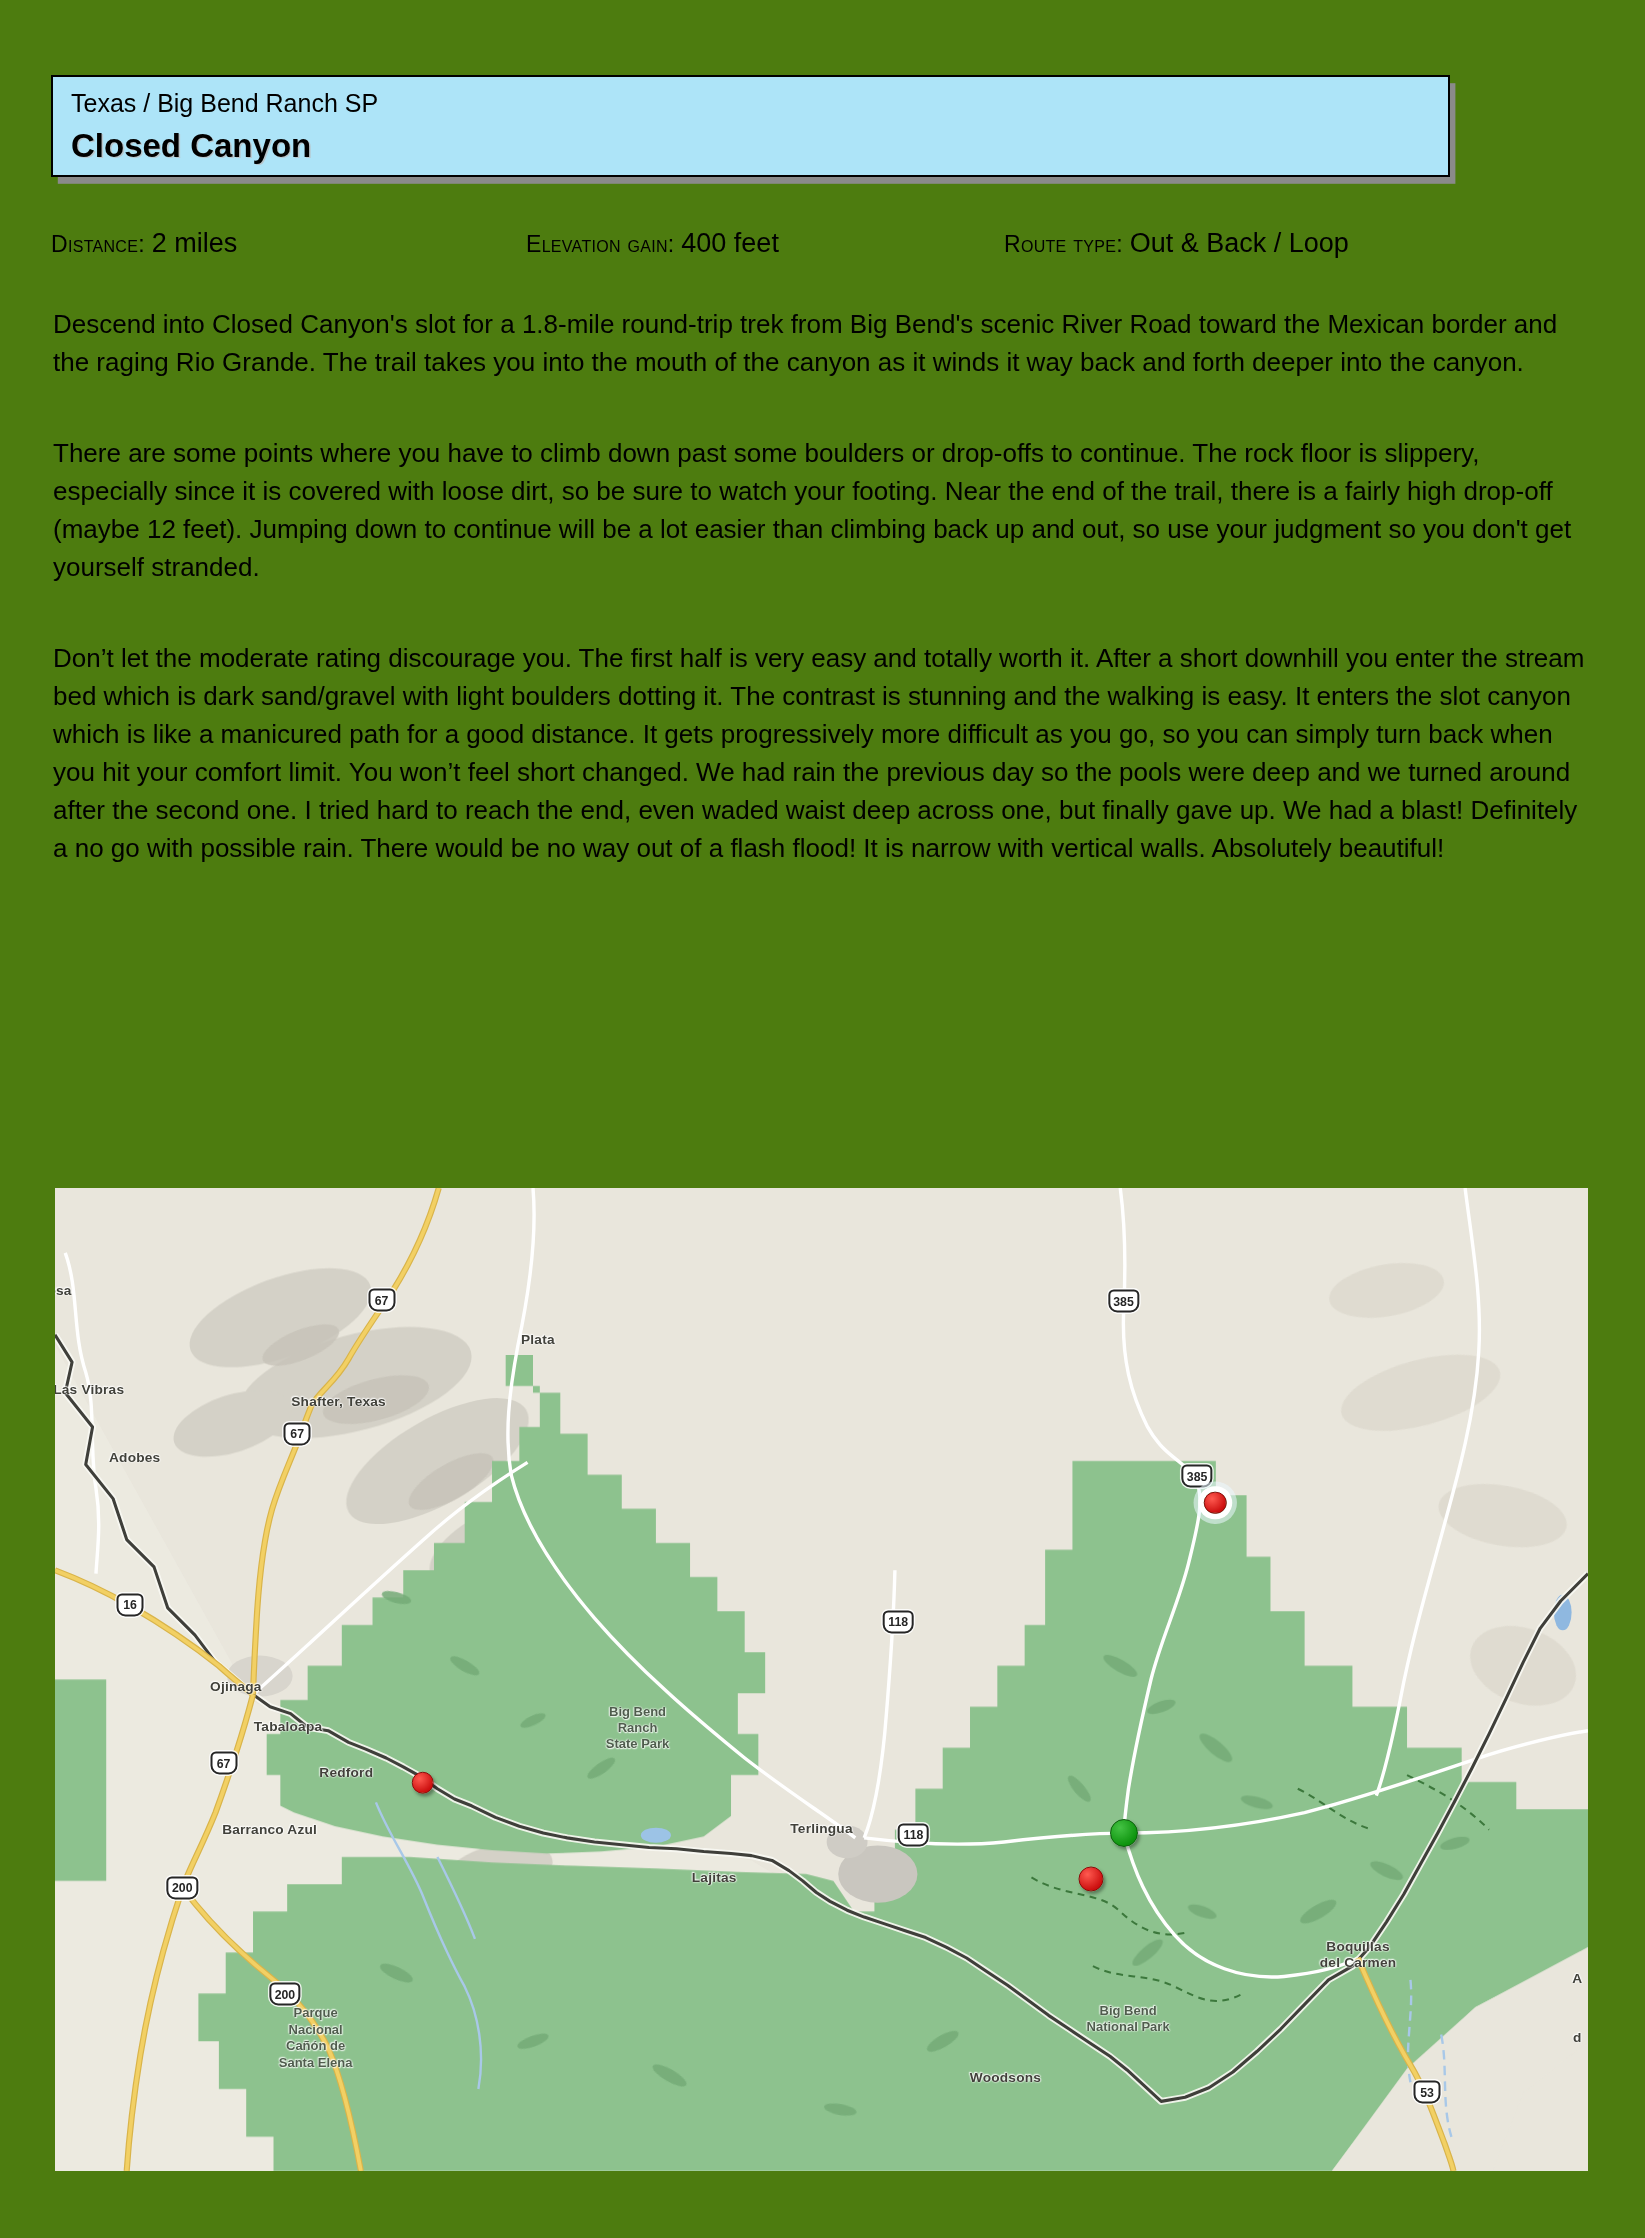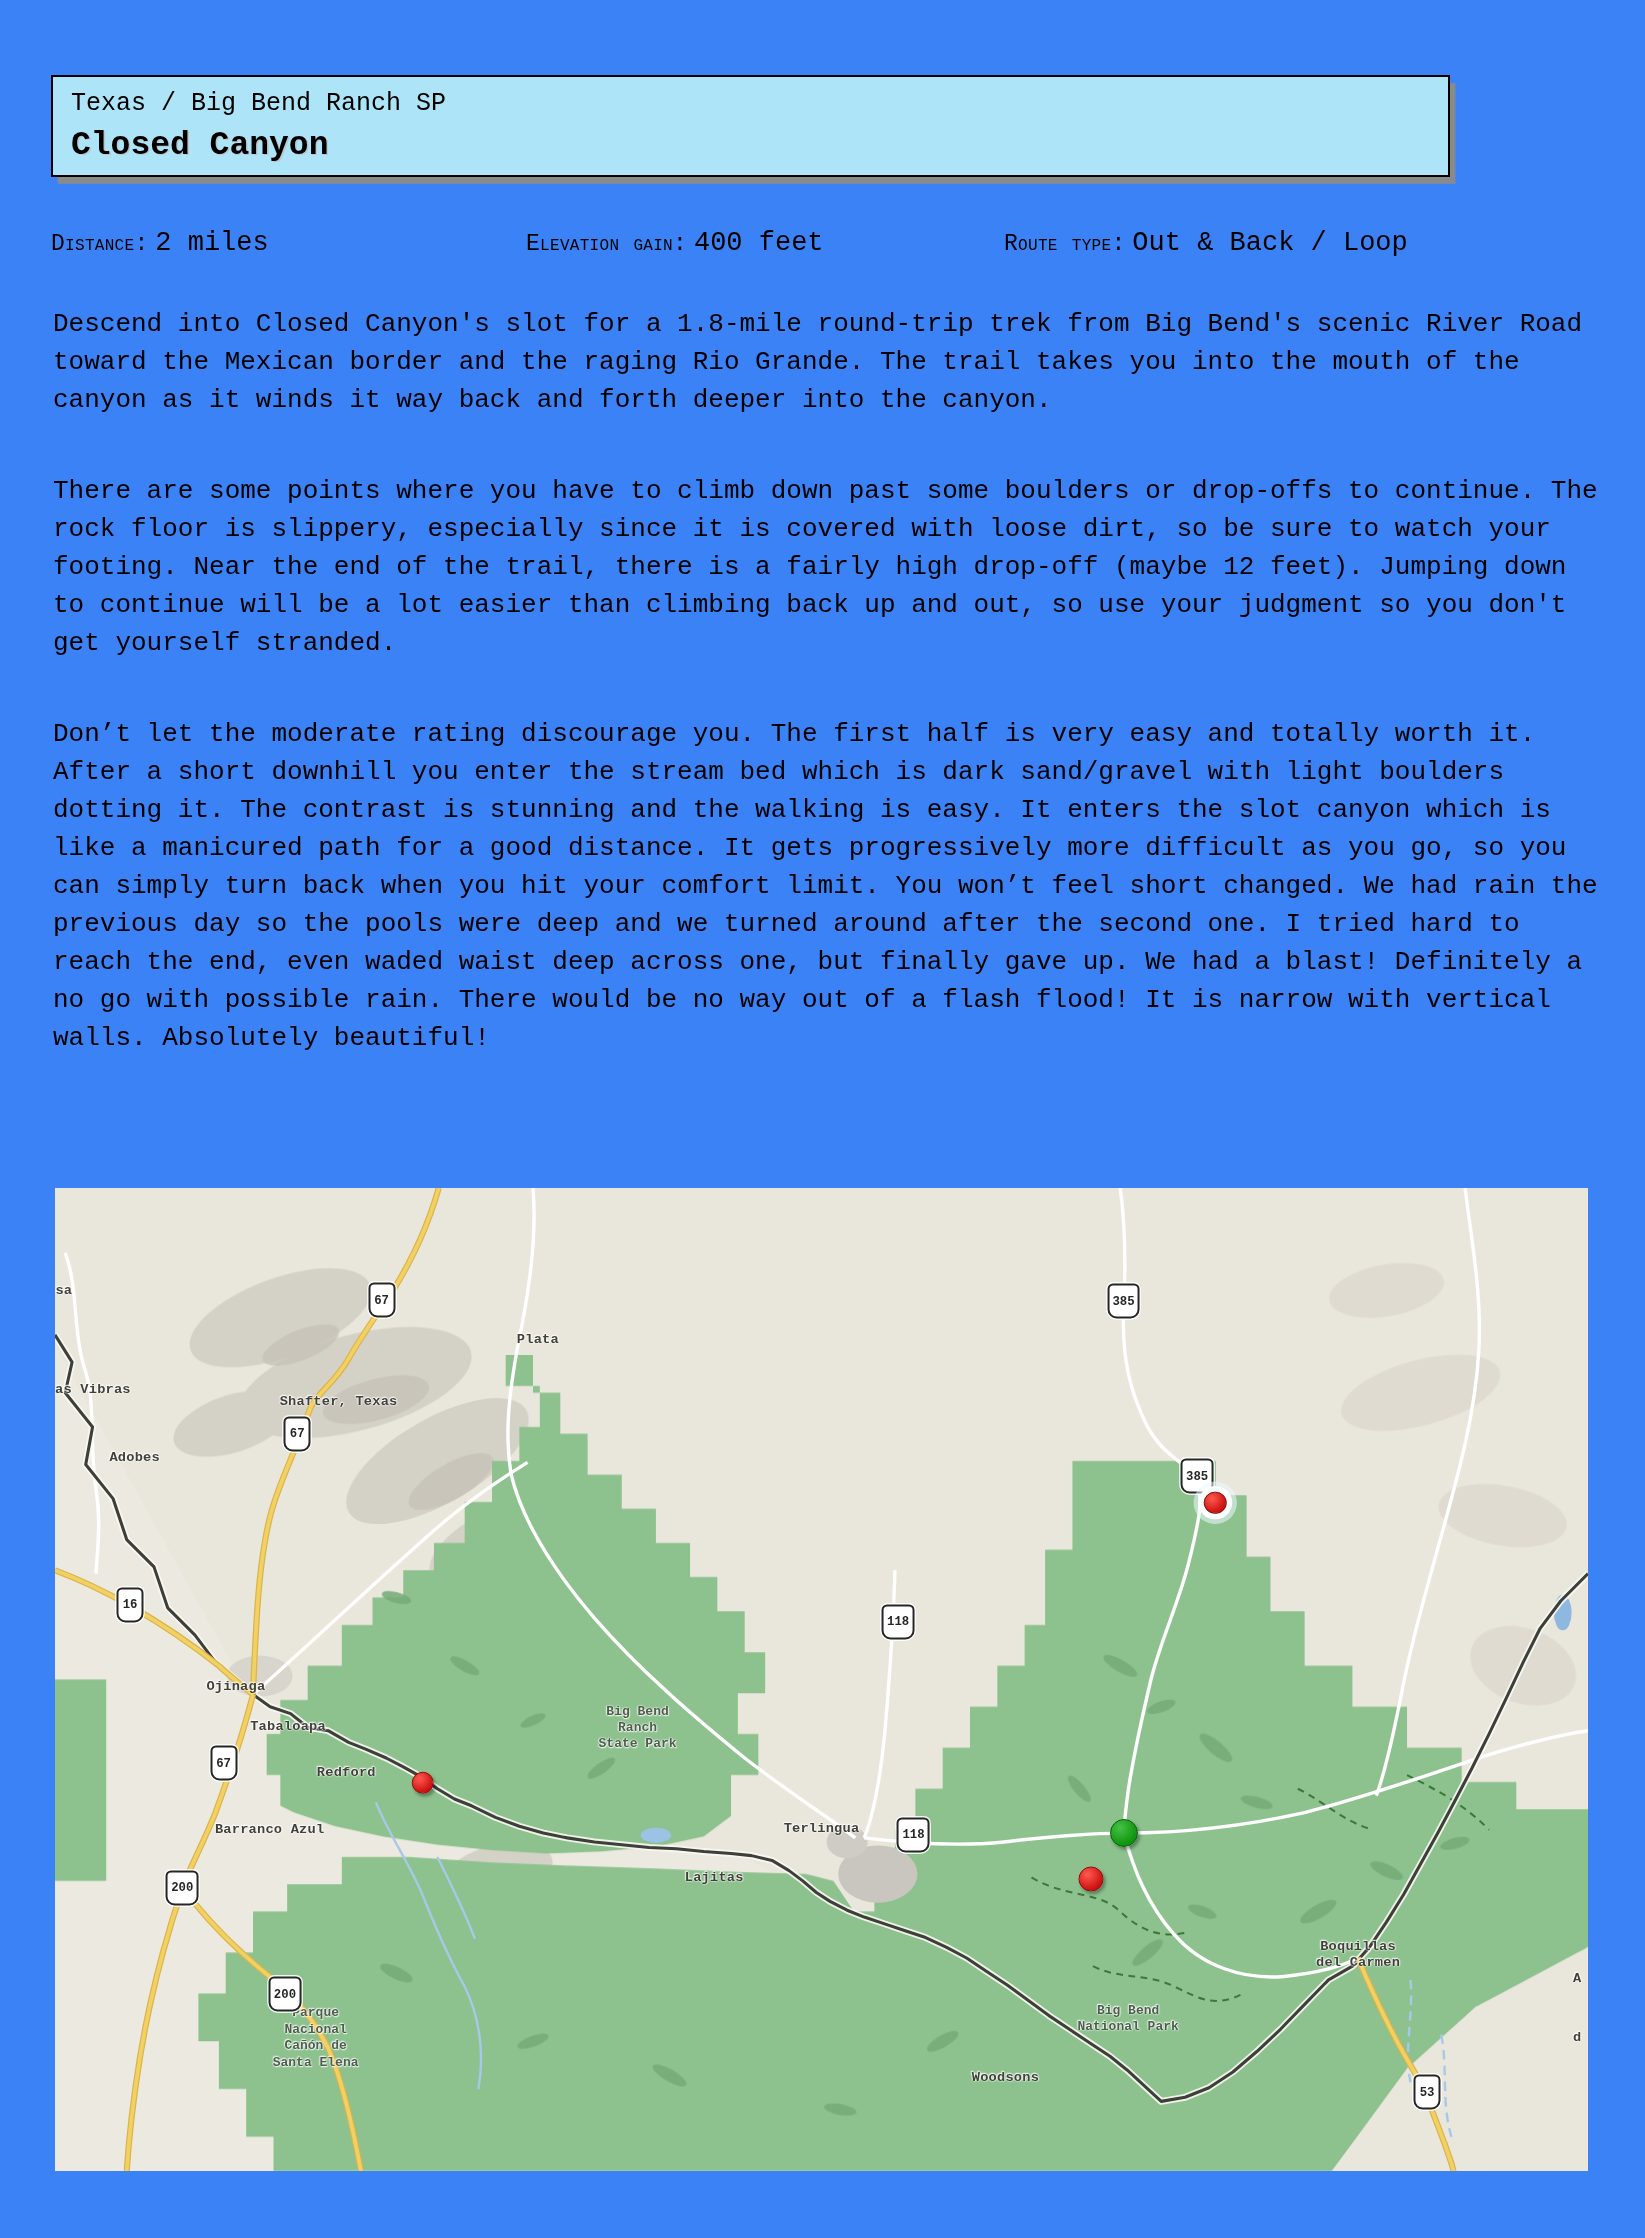--- a/index.html
+++ b/index.html
@@ -1,16 +1,16 @@
 <!DOCTYPE html>
 <html style="font-size:11px"><head>
 <meta charset="utf-8">
 <style>
   html,body{margin:0;padding:0;background:#ffffff;}
-  .page{position:relative;width:1645px;height:2239px;background:#3b82f6;font-family:Liberation Mono, monospace;color:#000;overflow:hidden;}
+  .page{position:relative;width:1645px;height:2239px;background:#4d7c0f;font-family:Liberation Sans, sans-serif;color:#000;overflow:hidden;}
 
   
   .title-box{position:absolute;left:51px;top:75px;width:1399px;height:102px;background:#ade4f8;border:2.7px solid #000;box-shadow:6.1px 7.5px 0 -0.7px #8a8a8a;box-sizing:border-box;padding:9.6px 0 0 18px;}
   .region-line{font-size:25px;line-height:33px;color:#000;}
   .page-title{font-size:33px;line-height:42px;font-weight:bold;margin-top:5.5px;text-shadow:1.4px 1.4px 0 #b9c6cc;}
 
   
   .stats{position:absolute;left:51px;top:228px;width:1545px;height:34px;}
   .stat{position:absolute;top:0;white-space:nowrap;}
   .stat-label{font-variant:small-caps;font-size:23px;letter-spacing:0.3px;text-align:center;}
@@ -22,21 +22,21 @@
   .content p{margin:0 0 53px 0;font-size:26px;line-height:38px;}
   .content p.extra-gap{margin-top:24px;}
 
   
   .map{position:absolute;left:55px;top:1188px;width:1533px;height:983px;overflow:hidden;background:#e9e6dc;}
   .map svg{position:absolute;left:0;top:0;width:100%;height:100%;}
   .map-overlay{position:absolute;left:0;top:0;width:100%;height:100%;}
   .map-label{position:absolute;transform:translate(-50%,-50%);white-space:pre-line;text-align:center;font-size:13.7px;line-height:16.4px;color:#41413a;text-shadow:0 0 2px #fff,0.7px 0.7px 1.4px #fff,-0.7px -0.7px 1.4px #fff;}
   .map-label.park{color:#4c584a;font-size:13px;font-weight:bold;opacity:.95;}
   .map-label.town{font-weight:bold;letter-spacing:0.2px;}
-  .shield{position:absolute;transform:translate(-50%,-50%);background:#fff;border:2px solid #262626;border-radius:5.5px 5.5px 9px 9px;min-width:27px;height:35px;display:flex;align-items:center;justify-content:center;font-size:12.3px;font-weight:bold;color:#262626;padding:0 3.4px;box-sizing:border-box;box-shadow:0 0 0 1.4px rgba(255,255,255,.85);}
+  .shield{position:absolute;transform:translate(-50%,-50%);background:#fff;border:2px solid #262626;border-radius:5.5px 5.5px 9px 9px;min-width:27px;height:23px;display:flex;align-items:center;justify-content:center;font-size:12.3px;font-weight:bold;color:#262626;padding:0 3.4px;box-sizing:border-box;box-shadow:0 0 0 1.4px rgba(255,255,255,.85);}
   .marker{position:absolute;transform:translate(-50%,-50%);border-radius:50%;}
   .marker.red{background:radial-gradient(circle at 35% 30%,#ff5a50,#cc0f0f 72%);border:1.4px solid #8e0808;}
   .marker.green{background:radial-gradient(circle at 35% 30%,#44c244,#0d930d 72%);border:1.4px solid #0a5c0a;}
   .marker{box-shadow:2px 2.7px 3.4px rgba(0,0,0,.35);}
   .marker.ringed{box-shadow:0 0 0 5.5px #fff,0 0 0 10.2px rgba(235,248,255,.55),2px 2.7px 4.1px rgba(0,0,0,.3);}
 </style>
 </head>
 <body>
 
 <div class="page">

